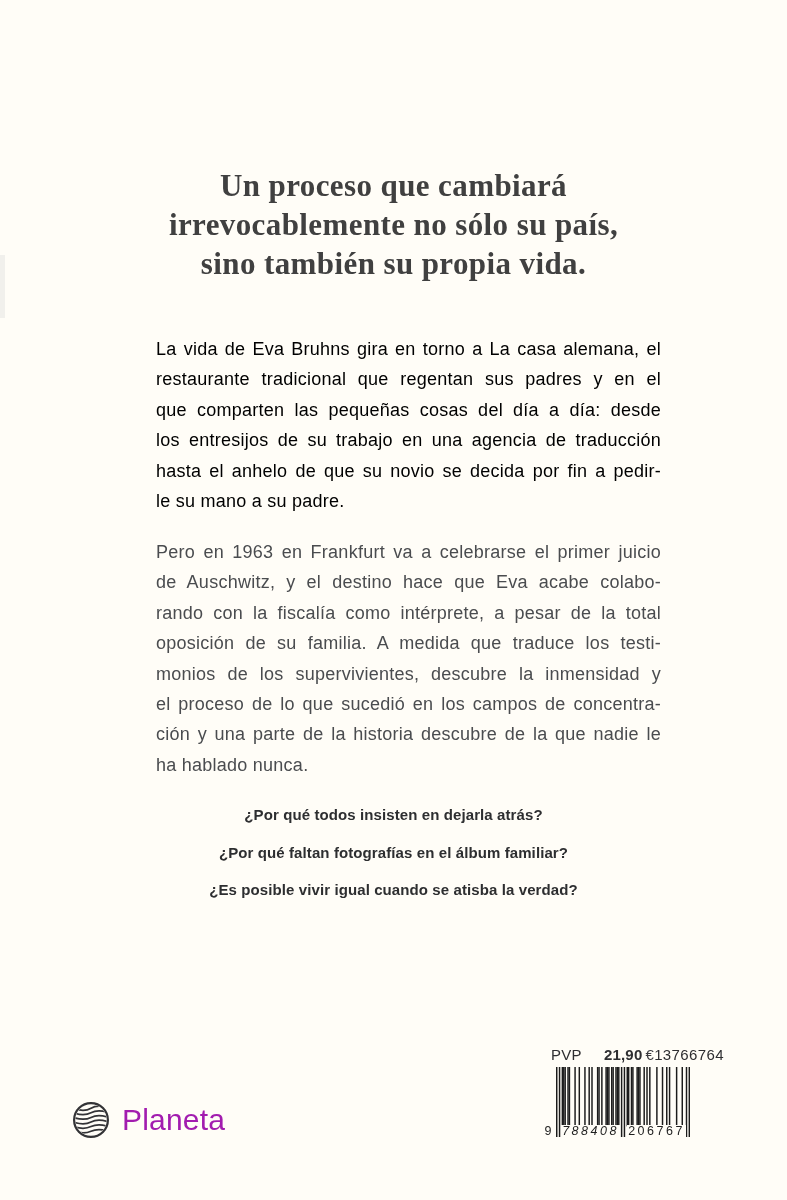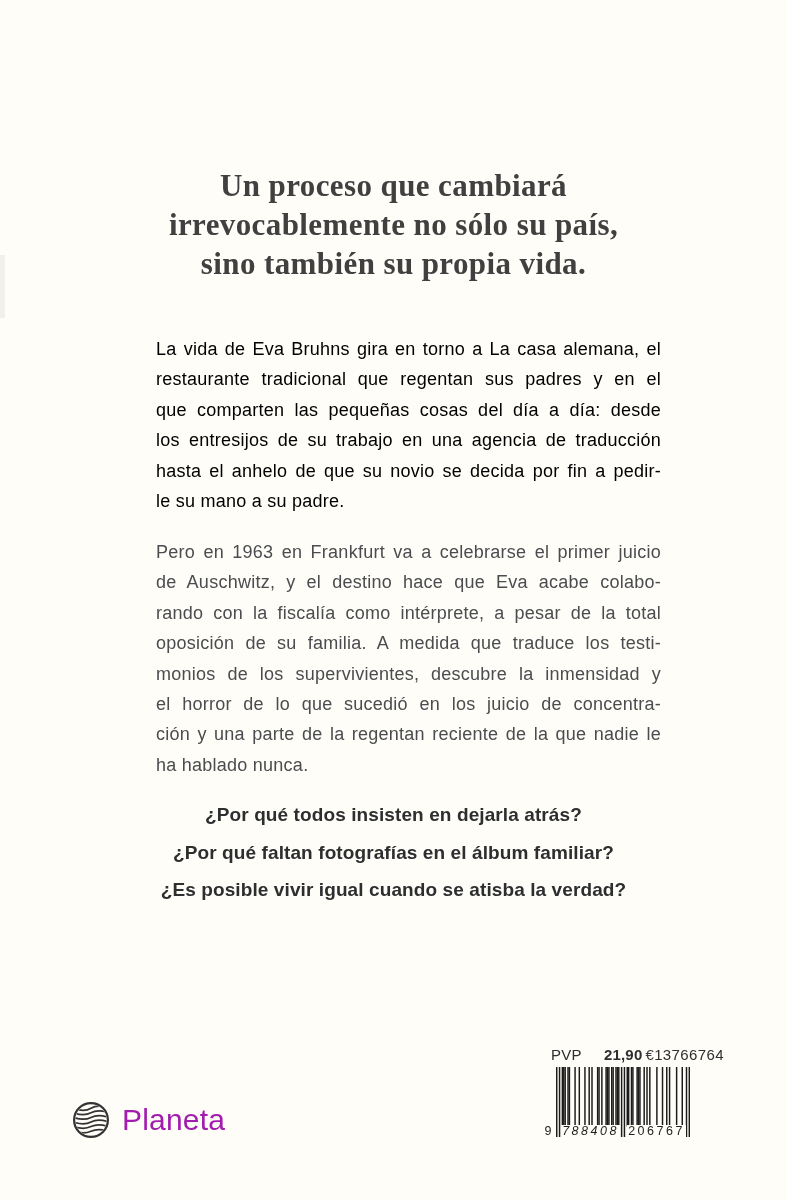--- a/index.html
+++ b/index.html
@@ -26,21 +26,21 @@
     position:absolute;left:156px;width:505px;
     font-size:18px;line-height:30.4px;letter-spacing:0.25px;
   }
   .para .pline{text-align:justify;text-align-last:justify;white-space:normal;}
   .para .pline:last-child{text-align-last:left;}
   .p1{top:334px;}
   .p2{top:537px;}
   
   .questions{
     position:absolute;left:141px;top:796px;width:505px;
-    font-size:19px;line-height:37.6px;font-weight:bold;
+    font-size:15px;line-height:37.6px;font-weight:bold;
     text-align:center;letter-spacing:0.1px;
   }
   .questions .qline{white-space:nowrap;}
   
   .publisher{
     position:absolute;left:72px;top:1101px;
     display:flex;align-items:center;
   }
   .publisher svg{display:block;}
   .pubname{
@@ -92,22 +92,22 @@
     <div class="pline">hasta el anhelo de que su novio se decida por fin a pedir-</div>
     <div class="pline">le su mano a su padre.</div>
   </div>
 
   <div class="para p2" id="para2" style="color: rgb(74, 76, 79);">
     <div class="pline">Pero en 1963 en Frankfurt va a celebrarse el primer juicio</div>
     <div class="pline">de Auschwitz, y el destino hace que Eva acabe colabo-</div>
     <div class="pline">rando con la fiscalía como intérprete, a pesar de la total</div>
     <div class="pline">oposición de su familia. A medida que traduce los testi-</div>
     <div class="pline">monios de los supervivientes, descubre la inmensidad y</div>
-    <div class="pline">el horror de lo que sucedió en los juicio de concentra-</div>
-    <div class="pline">ción y una parte de la regentan reciente de la que nadie le</div>
+    <div class="pline">el proceso de lo que sucedió en los campos de concentra-</div>
+    <div class="pline">ción y una parte de la historia descubre de la que nadie le</div>
     <div class="pline">ha hablado nunca.</div>
   </div>
 
   <div class="questions" id="questions" style="color: rgb(45, 46, 48);">
     <div class="qline">¿Por qué todos insisten en dejarla atrás?</div>
     <div class="qline">¿Por qué faltan fotografías en el álbum familiar?</div>
     <div class="qline">¿Es posible vivir igual cuando se atisba la verdad?</div>
   </div>
 
   <div class="publisher">

